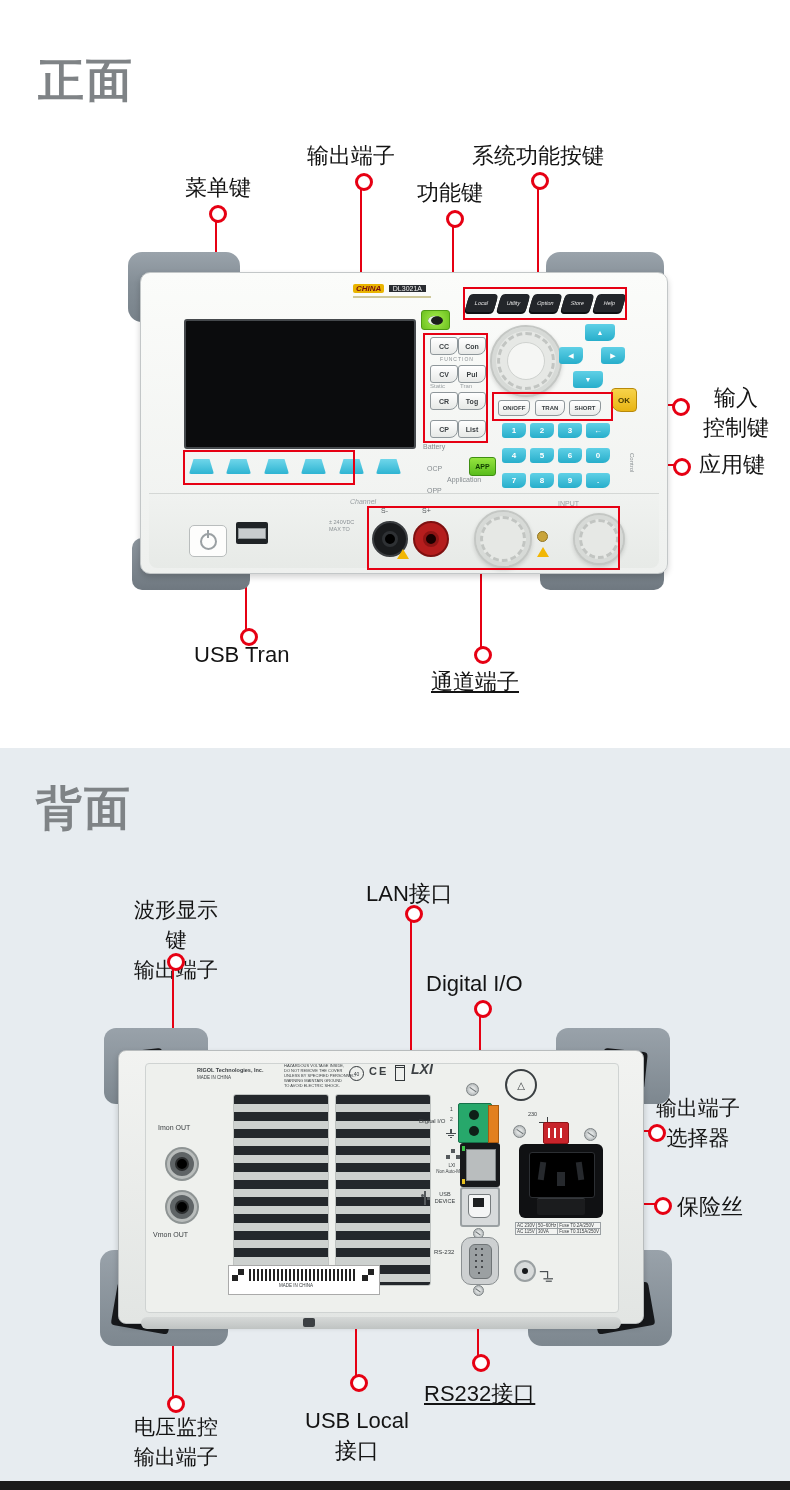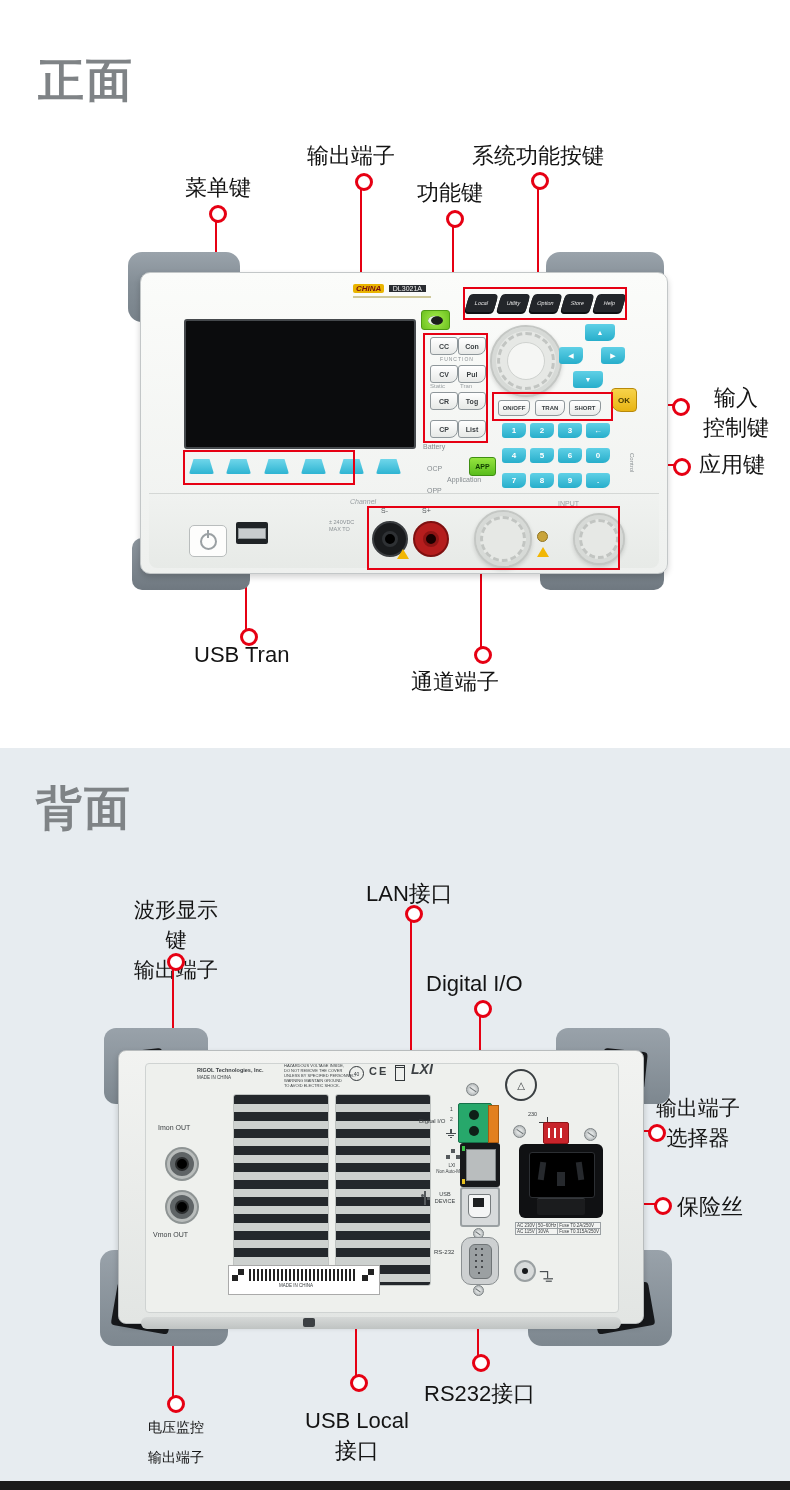--- a/index.html
+++ b/index.html
@@ -55,21 +55,21 @@
 <div class="abs callout" style="left:307px;top:141px;">输出端子</div>
 <div class="abs callout" style="left:472px;top:141px;">系统功能按键</div>
 <div class="abs callout" style="left:185px;top:173px;">菜单键</div>
 <div class="abs callout" style="left:417px;top:178px;">功能键</div>
 <div class="abs callout ctr" style="left:694px;top:383px;width:84px;">
   <div>输入</div>
   <div>控制键</div>
 </div>
 <div class="abs callout" style="left:699px;top:450px;">应用键</div>
 <div class="abs callout" style="left:194px;top:642px;">USB Tran</div>
-<div class="abs callout" style="left:411px;top:667px;">通道端子</div>
+<div class="abs callout" style="left:431px;top:667px;text-decoration:underline;">通道端子</div>
 
 <div class="abs rcirc" style="left:209px;top:205px;"></div>
 <div class="abs rline" style="left:215px;top:221px;width:2px;height:229px;"></div>
 <div class="abs rcirc" style="left:355px;top:173px;"></div>
 <div class="abs rline" style="left:360px;top:189px;width:2px;height:134px;"></div>
 <div class="abs rline" style="left:360px;top:321px;width:64px;height:2px;"></div>
 <div class="abs rcirc" style="left:446px;top:210px;"></div>
 <div class="abs rline" style="left:452px;top:226px;width:2px;height:107px;"></div>
 <div class="abs rcirc" style="left:531px;top:172px;"></div>
 <div class="abs rline" style="left:537px;top:188px;width:2px;height:99px;"></div>
@@ -275,29 +275,29 @@
   <div>波形显示键</div>
   <div>输出端子</div>
 </div>
 <div class="abs callout" style="left:366px;top:879px;">LAN接口</div>
 <div class="abs callout" style="left:426px;top:971px;">Digital I/O</div>
 <div class="abs callout ctr" style="left:650px;top:1093px;width:96px;font-size:21px;">
   <div>输出端子</div>
   <div>选择器</div>
 </div>
 <div class="abs callout" style="left:677px;top:1192px;">保险丝</div>
-<div class="abs callout ctr" style="left:127px;top:1412px;width:98px;font-size:14px;">
+<div class="abs callout ctr" style="left:127px;top:1412px;width:98px;font-size:21px;">
   <div>电压监控</div>
   <div>输出端子</div>
 </div>
 <div class="abs callout ctr" style="left:290px;top:1406px;width:134px;">
   <div>USB Local</div>
   <div>接口</div>
 </div>
-<div class="abs callout" style="left:424px;top:1379px;">RS232接口</div>
+<div class="abs callout" style="left:424px;top:1379px;text-decoration:underline;">RS232接口</div>
 
 <div class="abs rcirc" style="left:167px;top:953px;"></div>
 <div class="abs rline" style="left:172px;top:969px;width:2px;height:192px;"></div>
 <div class="abs rcirc" style="left:405px;top:905px;"></div>
 <div class="abs rline" style="left:410px;top:921px;width:2px;height:243px;"></div>
 <div class="abs rline" style="left:410px;top:1162px;width:64px;height:2px;"></div>
 <div class="abs rcirc" style="left:474px;top:1000px;"></div>
 <div class="abs rline" style="left:479px;top:1016px;width:2px;height:112px;"></div>
 <div class="abs rline" style="left:566px;top:1130px;width:83px;height:2px;"></div>
 <div class="abs rcirc" style="left:648px;top:1124px;"></div>

